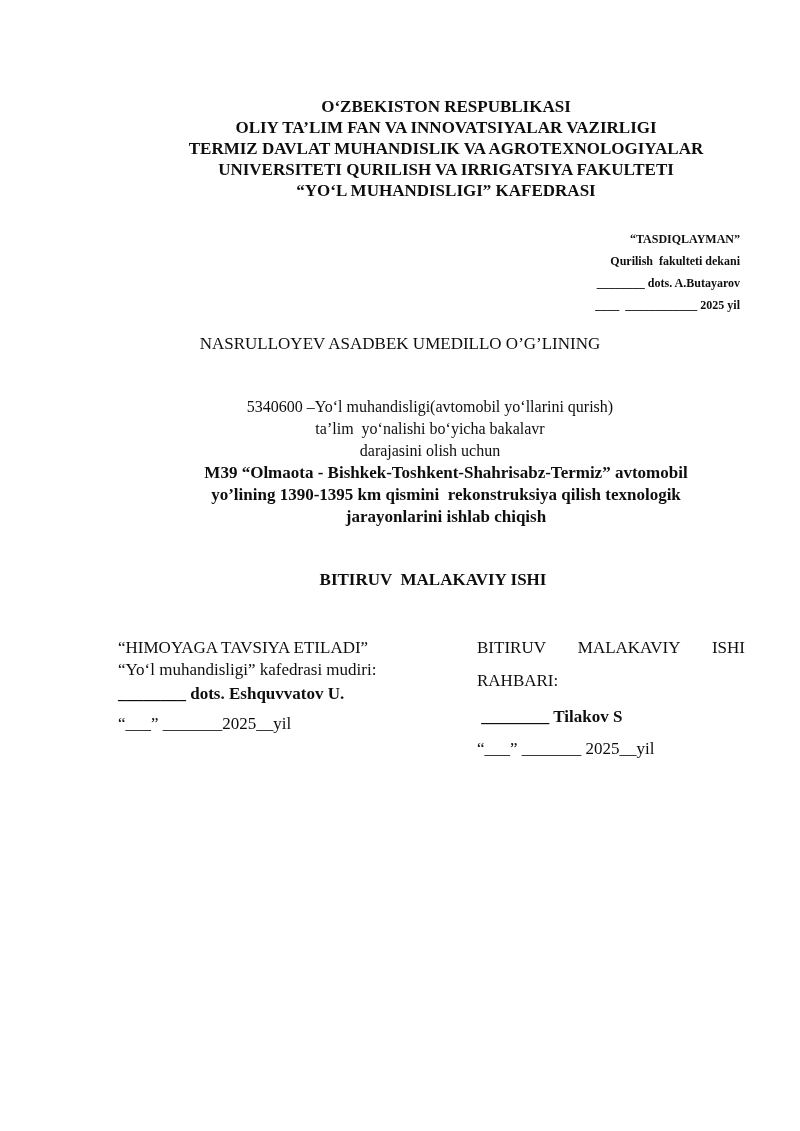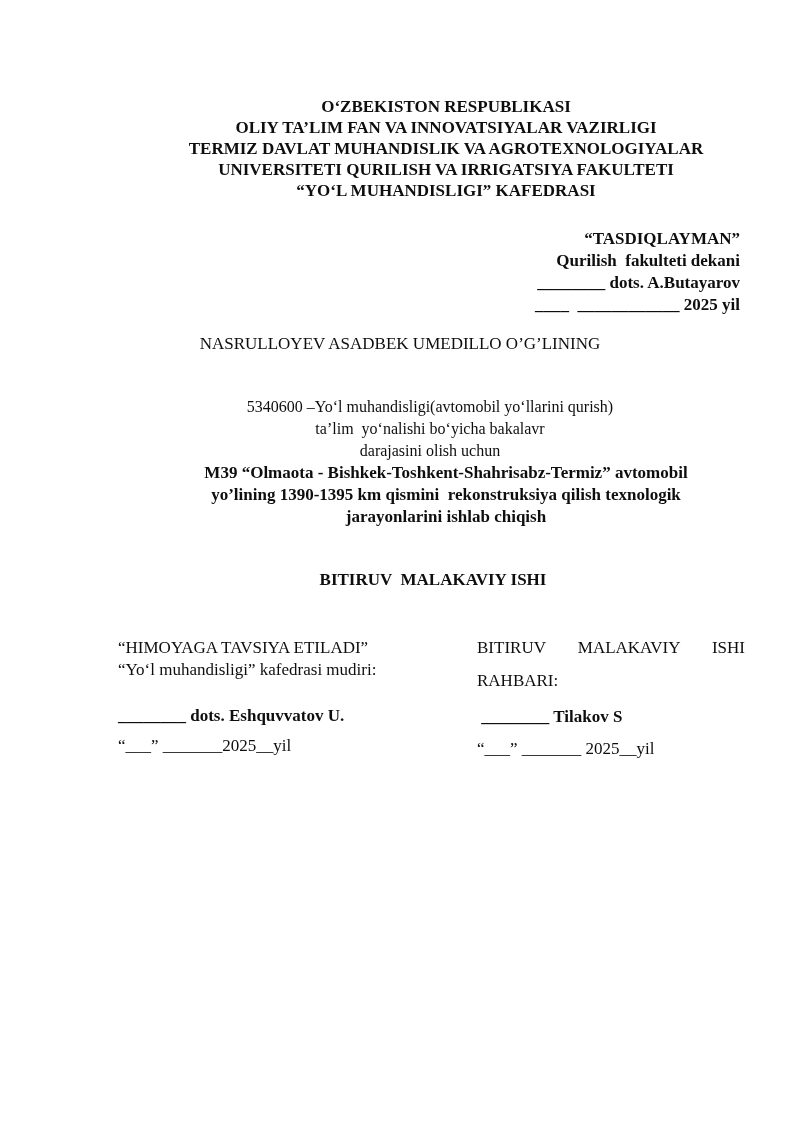--- a/index.html
+++ b/index.html
@@ -13,21 +13,21 @@
     overflow: hidden;
   }
   .t { white-space: pre-wrap; }
 
   .header {
     position: absolute; top: 96px; left: 120px; width: 652px;
     text-align: center; font-size: 17px; line-height: 21px; font-weight: bold;
   }
   .approval {
     position: absolute; top: 228px; left: 430px; width: 310px;
-    text-align: right; font-size: 17px; line-height: 22px; font-weight: bold;
+    text-align: right; font-size: 12px; line-height: 22px; font-weight: bold;
   }
   .student {
     position: absolute; top: 333px; left: 120px; width: 560px;
     text-align: center; font-size: 17px; line-height: 22px; font-weight: normal;
   }
   .degree {
     position: absolute; top: 396px; left: 120px; width: 620px;
     text-align: center; font-size: 16px; line-height: 22px; font-weight: normal;
   }
   .thesis-title {
@@ -39,21 +39,21 @@
     text-align: center; font-size: 17px; line-height: 22px; font-weight: bold;
   }
   .col-left {
     position: absolute; top: 637px; left: 118px; width: 348px;
     font-size: 17px; line-height: 22px;
   }
   .col-right {
     position: absolute; top: 637px; left: 477px; width: 268px;
     font-size: 17px; line-height: 22px;
   }
-  .rec-sign { margin-top: 24px; font-weight: bold; }
+  .rec-sign { margin-top: 2px; font-weight: bold; }
   .rec-date { margin-top: 8px; }
   .sup-role2 { margin-top: 11px; }
   .sup-sign { margin-top: 14px; font-weight: bold; }
   .sup-date { margin-top: 10px; }
   .justify { text-align: justify; text-align-last: justify; }
   .footer {
     position: absolute; top: 1022px; left: 120px; width: 618px;
     font-size: 17px; line-height: 22px; font-weight: bold;
   }
 </style>

